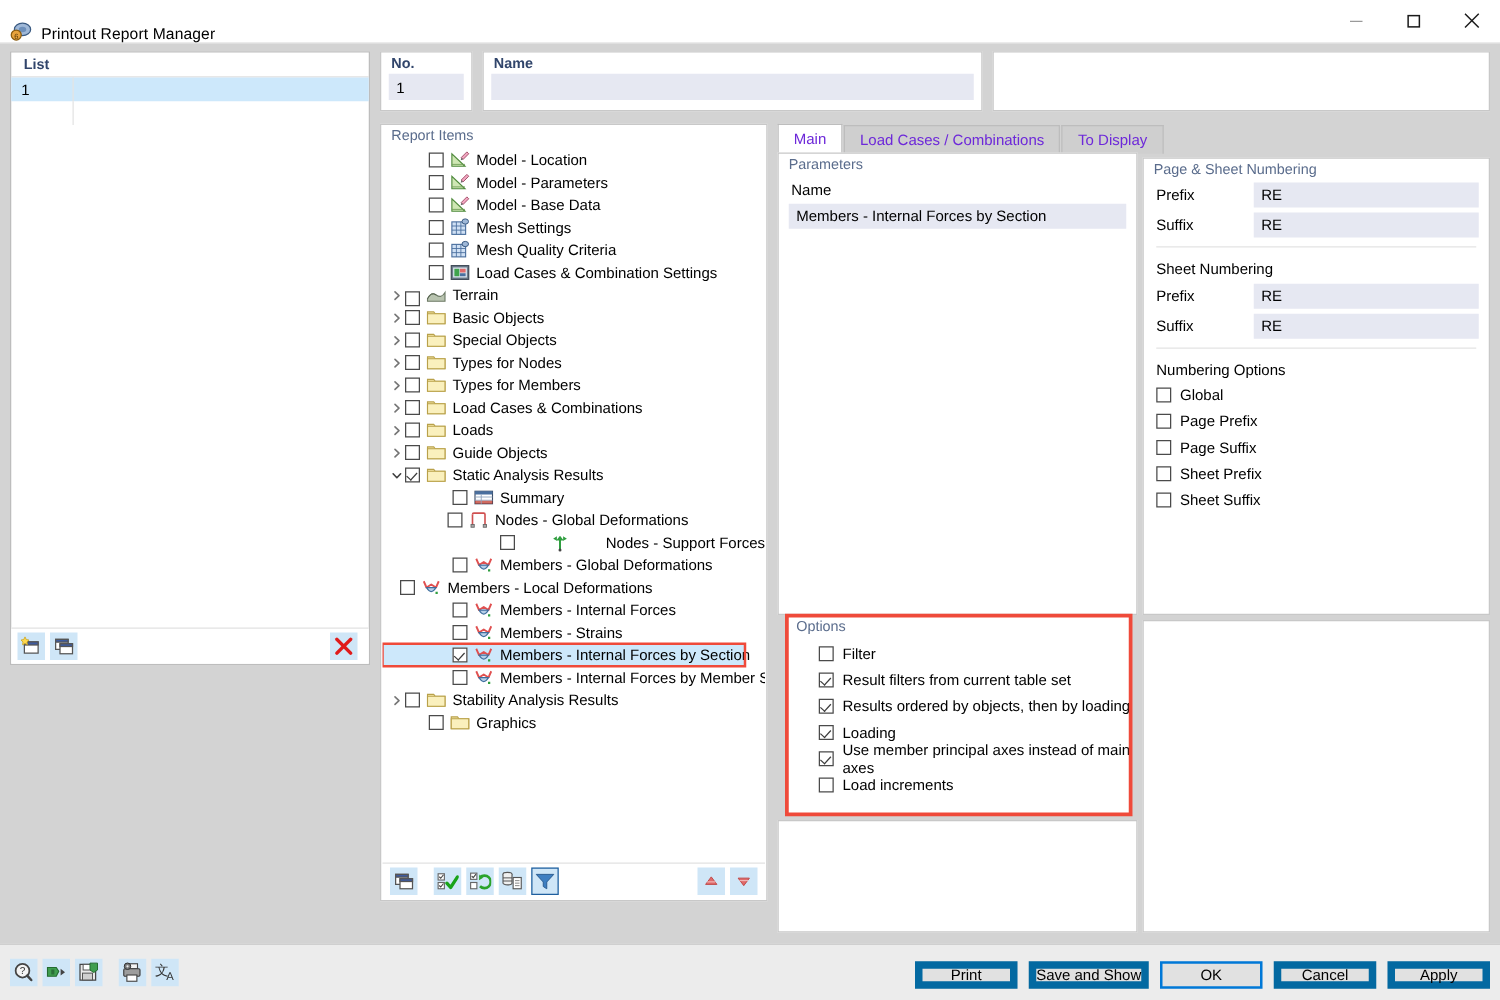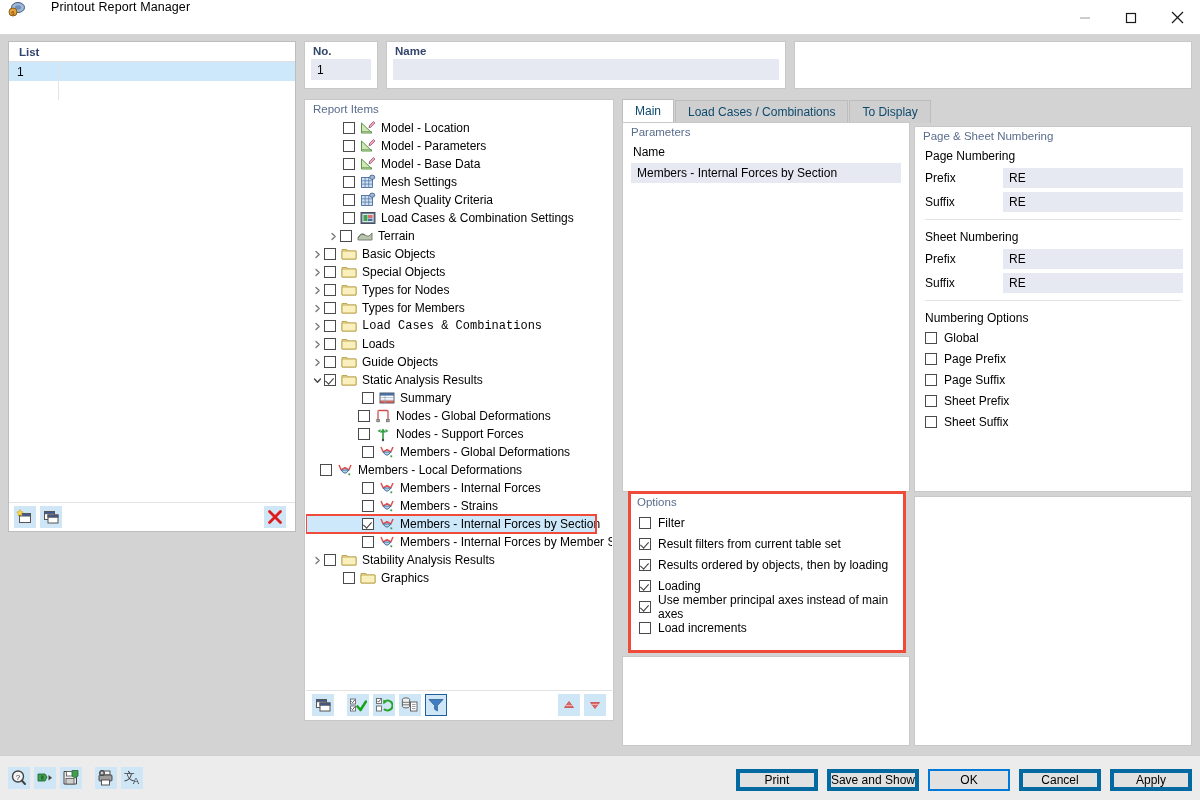--- a/index.html
+++ b/index.html
@@ -16,21 +16,21 @@
     position: relative;
     width: 1200px; height: 800px;
     background: #d3d3d3;
   }
 
   
   .titlebar {
     position: absolute; left: 0; top: 0; width: 1200px; height: 35px;
     background: #ffffff;
     border-bottom: 1px solid #d7d7d7;
-    display: flex; align-items: flex-start; gap: 18px;
+    display: flex; align-items: flex-end;
   }
   .title-icon {
     width: 18px; height: 18px; margin-left: 8px; margin-right: 7px;
     position: relative; flex: none;
   }
   .title-text {
     font-size: 12.5px; color: #000; letter-spacing: 0.1px;
   }
   .win-btns { margin-left: auto; display: flex; height: 35px; }
   .win-btn {
@@ -141,21 +141,21 @@
   .tb-spacer { flex: 1; }
 
   
   #tabs {
     position: absolute; left: 622px; top: 99px; width: 570px; height: 24px;
     display: flex; align-items: flex-end;
   }
   .tab {
     height: 23px; padding: 0 12px; display: flex; align-items: center;
     font-size: 12px; background: #cfcfcf; border: 1px solid #bdbdbd;
-    border-bottom: none; margin-right: 1px; color: #0c4a6e;
+    border-bottom: none; margin-right: 1px; color: #6d28d9;
   }
   .tab.active { background: #ffffff; border-bottom: 1px solid #fff; height: 24px; }
 
   
   #param-panel { left: 622px; top: 122px; width: 288px; height: 370px; }
   #numbering-panel { left: 914px; top: 126px; width: 278px; height: 366px; }
   #options-panel { left: 628px; top: 492px; width: 278px; height: 160px; }
   #options-frame {
     position: absolute; left: 628px; top: 491px; width: 278px; height: 162px;
     border: 3px solid #ef4a3a; pointer-events: none;
@@ -201,21 +201,21 @@
     background: #ececec; border-top: 1px solid #cfcfcf;
   }
   #status-toolbar {
     position: absolute; left: 8px; top: 767px; display: flex; align-items: center;
   }
   #dlg-buttons {
     position: absolute; right: 8px; top: 769px; display: flex; align-items: center;
   }
   .dlgbtn {
     height: 22px; min-width: 82px; margin-left: 9px;
-    background: #e1e1e1; border: 4px solid #0369a1;
+    background: #e1e1e1; border: 6px solid #0369a1;
     display: flex; align-items: center; justify-content: center;
     font-size: 12px; color: #000;
   }
   .dlgbtn.default { border: 2px solid #0078d7; background: #e1e1e1; }
 
   .sep-v { width: 9px; }
 </style>
 </head>
 <body>
 
@@ -369,21 +369,21 @@
           <span class="tcheck"></span>
           <span class="ticon"><svg width="16" height="16" viewBox="0 0 16 16">
               <rect x="1" y="2.5" width="14" height="11" fill="#6f7f8f" stroke="#3b4652" stroke-width="0.9"></rect>
               <rect x="2.5" y="4" width="11" height="8" fill="#dce6ef"></rect>
               <rect x="3.5" y="5" width="4" height="6" fill="#3fa34d"></rect>
               <rect x="8" y="5" width="4.5" height="3" fill="#e06a6a"></rect>
               <rect x="8" y="8.6" width="4.5" height="2.4" fill="#4a6f9e"></rect>
             </svg></span>
           <span class="tlabel">Load Cases &amp; Combination Settings</span>
         </div>
-        <div class="tnode" style="padding-left: 20px;">
+        <div class="tnode" style="padding-left: 4px; align-items: flex-end;">
           <span class="twist">
             <svg width="9" height="9" viewBox="0 0 9 9">
               <path d="M3 1.5 L6.2 4.5 L3 7.5" fill="none" stroke="#767676" stroke-width="1.3" stroke-linecap="round" stroke-linejoin="round"></path>
             </svg>
           </span>
           <span class="tcheck"></span>
           <span class="ticon"><svg width="16" height="16" viewBox="0 0 16 16">
               <path d="M1 10 Q4 4 8 7 Q12 10 15 5 L15 12 L1 12 Z" fill="#b9c4b0" stroke="#6d7a66" stroke-width="0.9"></path>
               <path d="M1 10 Q4 4 8 7" fill="none" stroke="#55624e" stroke-width="0.8"></path>
             </svg></span>
@@ -434,21 +434,21 @@
               <path d="M3 1.5 L6.2 4.5 L3 7.5" fill="none" stroke="#767676" stroke-width="1.3" stroke-linecap="round" stroke-linejoin="round"></path>
             </svg>
           </span>
           <span class="tcheck"></span>
           <span class="ticon"><svg width="16" height="16" viewBox="0 0 16 16">
               <path d="M1 3.5 H6 L7.2 5 H15 V13 H1 Z" fill="#f6e9a8" stroke="#b9a14a" stroke-width="0.9"></path>
               <path d="M1 5 H15 V13 H1 Z" fill="#faf0bd" stroke="#b9a14a" stroke-width="0.9"></path>
             </svg></span>
           <span class="tlabel">Types for Members</span>
         </div>
-        <div class="tnode" style="padding-left: 4px; font-family: Liberation Mono, monospace;">
+        <div class="tnode" style="padding-left: 4px;">
           <span class="twist">
             <svg width="9" height="9" viewBox="0 0 9 9">
               <path d="M3 1.5 L6.2 4.5 L3 7.5" fill="none" stroke="#767676" stroke-width="1.3" stroke-linecap="round" stroke-linejoin="round"></path>
             </svg>
           </span>
           <span class="tcheck"></span>
           <span class="ticon"><svg width="16" height="16" viewBox="0 0 16 16">
               <path d="M1 3.5 H6 L7.2 5 H15 V13 H1 Z" fill="#f6e9a8" stroke="#b9a14a" stroke-width="0.9"></path>
               <path d="M1 5 H15 V13 H1 Z" fill="#faf0bd" stroke="#b9a14a" stroke-width="0.9"></path>
             </svg></span>
@@ -510,21 +510,21 @@
           <span class="twist"></span>
           <span class="tcheck"></span>
           <span class="ticon"><svg width="16" height="16" viewBox="0 0 16 16">
               <path d="M3 3.5 Q3 2.5 4 2.5 L12 2.5 Q13 2.5 13 3.5 L13 12" fill="none" stroke="#d05050" stroke-width="1.3"></path>
               <path d="M3 3.5 L3 12" fill="none" stroke="#d05050" stroke-width="1.3"></path>
               <rect x="1.8" y="11.6" width="2.6" height="2.2" fill="#aaa" stroke="#666" stroke-width="0.7"></rect>
               <rect x="11.6" y="11.6" width="2.6" height="2.2" fill="#aaa" stroke="#666" stroke-width="0.7"></rect>
             </svg></span>
           <span class="tlabel">Nodes - Global Deformations</span>
         </div>
-        <div class="tnode" style="padding-left: 38px;">
+        <div class="tnode" style="padding-left: 56px; justify-content: space-between;">
           <span class="twist"></span>
           <span class="tcheck"></span>
           <span class="ticon"><svg width="16" height="16" viewBox="0 0 16 16">
               <path d="M8 14 L8 5" stroke="#2f9e3f" stroke-width="1.6"></path>
               <path d="M8 2.6 L11 6.4 L5 6.4 Z" fill="#2f9e3f"></path>
               <path d="M2.5 5 L5.5 3 L5.5 6.5 Z" fill="#2f9e3f"></path>
               <path d="M13.5 5 L10.5 3 L10.5 6.5 Z" fill="#2f9e3f"></path>
               <circle cx="8" cy="14" r="1.2" fill="#444"></circle>
             </svg></span>
           <span class="tlabel">Nodes - Support Forces</span>
@@ -687,21 +687,20 @@
 
   <div id="param-panel" class="panel">
     <div class="panel-title">Parameters</div>
     <div class="name-col-head">Name</div>
     <div class="name-row">Members - Internal Forces by Section</div>
   </div>
   <div id="param-lower-panel" class="panel"></div>
 
   <div id="numbering-panel" class="panel">
     <div class="panel-title">Page &amp; Sheet Numbering</div>
-    <div class="sub-title">Page Numbering</div>
     <div class="field-row">
       <span class="lbl">Prefix</span>
       <span class="val">RE</span>
     </div>
     <div class="field-row">
       <span class="lbl">Suffix</span>
       <span class="val">RE</span>
     </div>
     <div class="hr-light"></div>
     <div class="sub-title">Sheet Numbering</div>
@@ -734,21 +733,21 @@
         </div>
         <div class="cbrow">
           <span class="cbox"></span>
           <span>Sheet Suffix</span>
         </div>
       </div>
   </div>
 
   <div id="options-panel" class="panel">
     <div class="panel-title">Options</div>
-    <div id="options-list" style="padding-top:3px;">
+    <div id="options-list" style="padding-top:3px;margin-left:16px;">
         <div class="cbrow">
           <span class="cbox"></span>
           <span>Filter</span>
         </div>
         <div class="cbrow">
           <span class="cbox checked"></span>
           <span>Result filters from current table set</span>
         </div>
         <div class="cbrow">
           <span class="cbox checked"></span>

